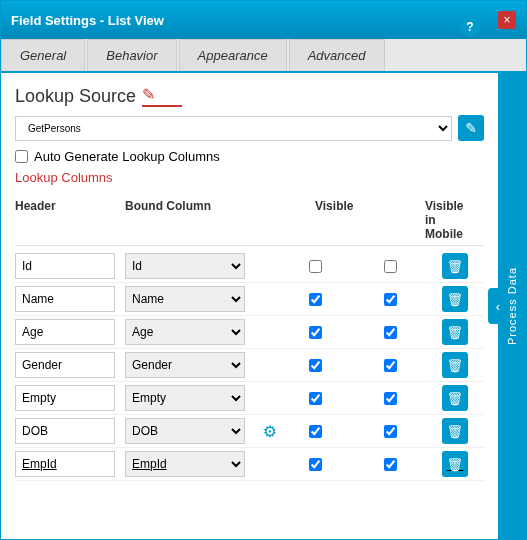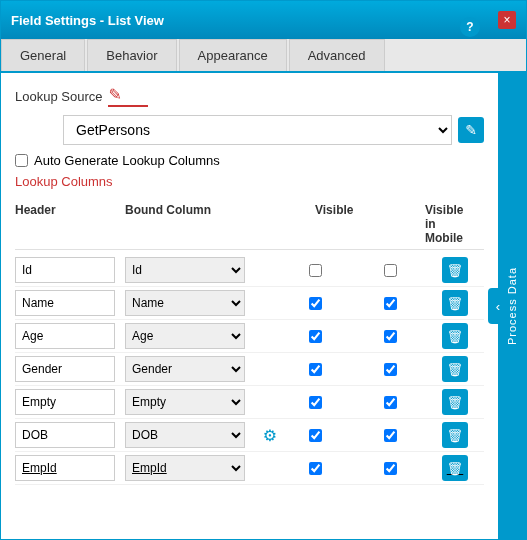--- a/index.html
+++ b/index.html
@@ -37,20 +37,21 @@
       font-size: 12px;
       display: flex; align-items: center; justify-content: center;
       border-radius: 2px;
     }
 
     .tabs-row {
       display: flex;
       background: #e8e8e8;
       border-bottom: 2px solid #0099cc;
       flex-shrink: 0;
+      font-style: italic;
     }
 
     .tab {
       padding: 8px 18px;
       cursor: pointer;
       border: 1px solid #ccc;
       border-bottom: none;
       background: #e0e0e0;
       color: #333;
       font-size: 13px;
@@ -116,21 +117,21 @@
 
     .lookup-source-row {
       display: flex;
       align-items: center;
       margin-bottom: 8px;
       gap: 6px;
     }
 
     .lookup-source-label {
       color: #333;
-      font-size: 13px;
+      font-size: 18px;
     }
 
     .edit-icon {
       color: #cc3333;
       font-size: 16px;
       cursor: pointer;
     }
 
     .underline-bar {
       height: 2px;
@@ -144,23 +145,22 @@
       align-items: center;
       gap: 6px;
       margin-bottom: 8px;
     }
 
     .lookup-select {
       flex: 1;
       padding: 5px 8px;
       border: 1px solid #ccc;
       background: #fff;
-      font-size: 14px;
+      font-size: 10px;
       appearance: auto;
-      margin-left: 48px;
     }
 
     .blue-icon-btn {
       background: #0099cc;
       border: none;
       color: white;
       width: 26px;
       height: 26px;
       border-radius: 3px;
       cursor: pointer;

